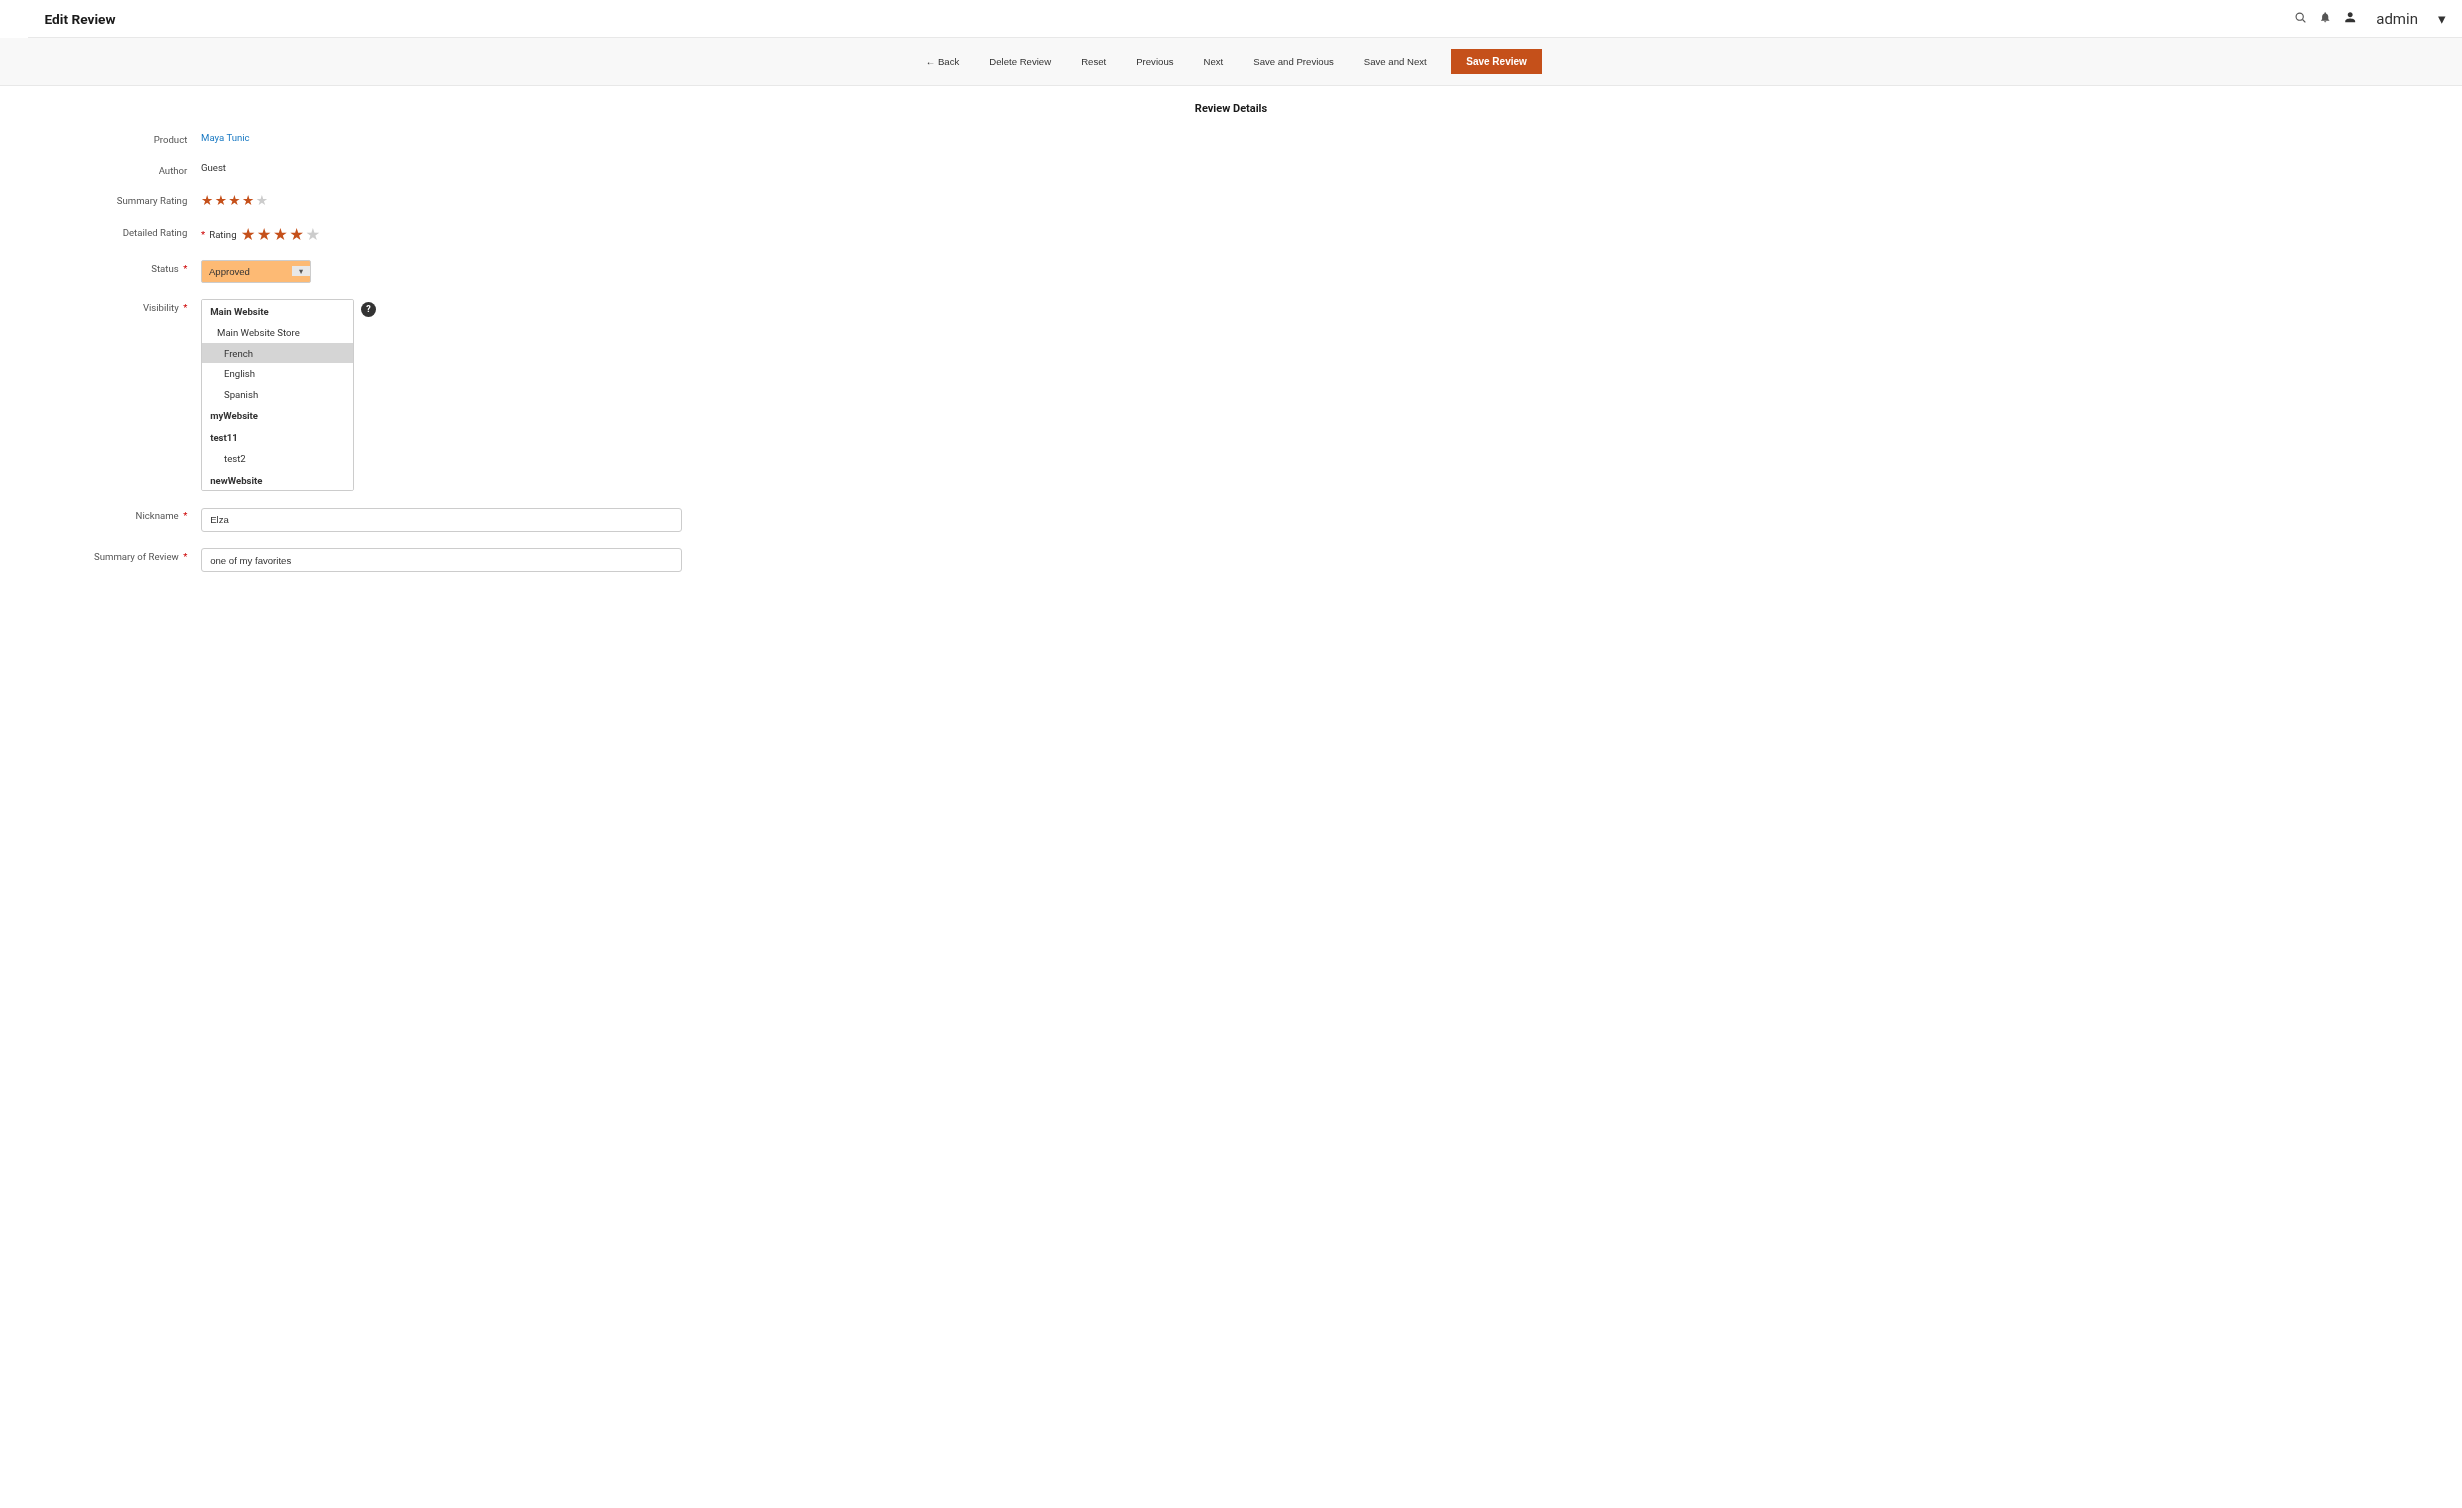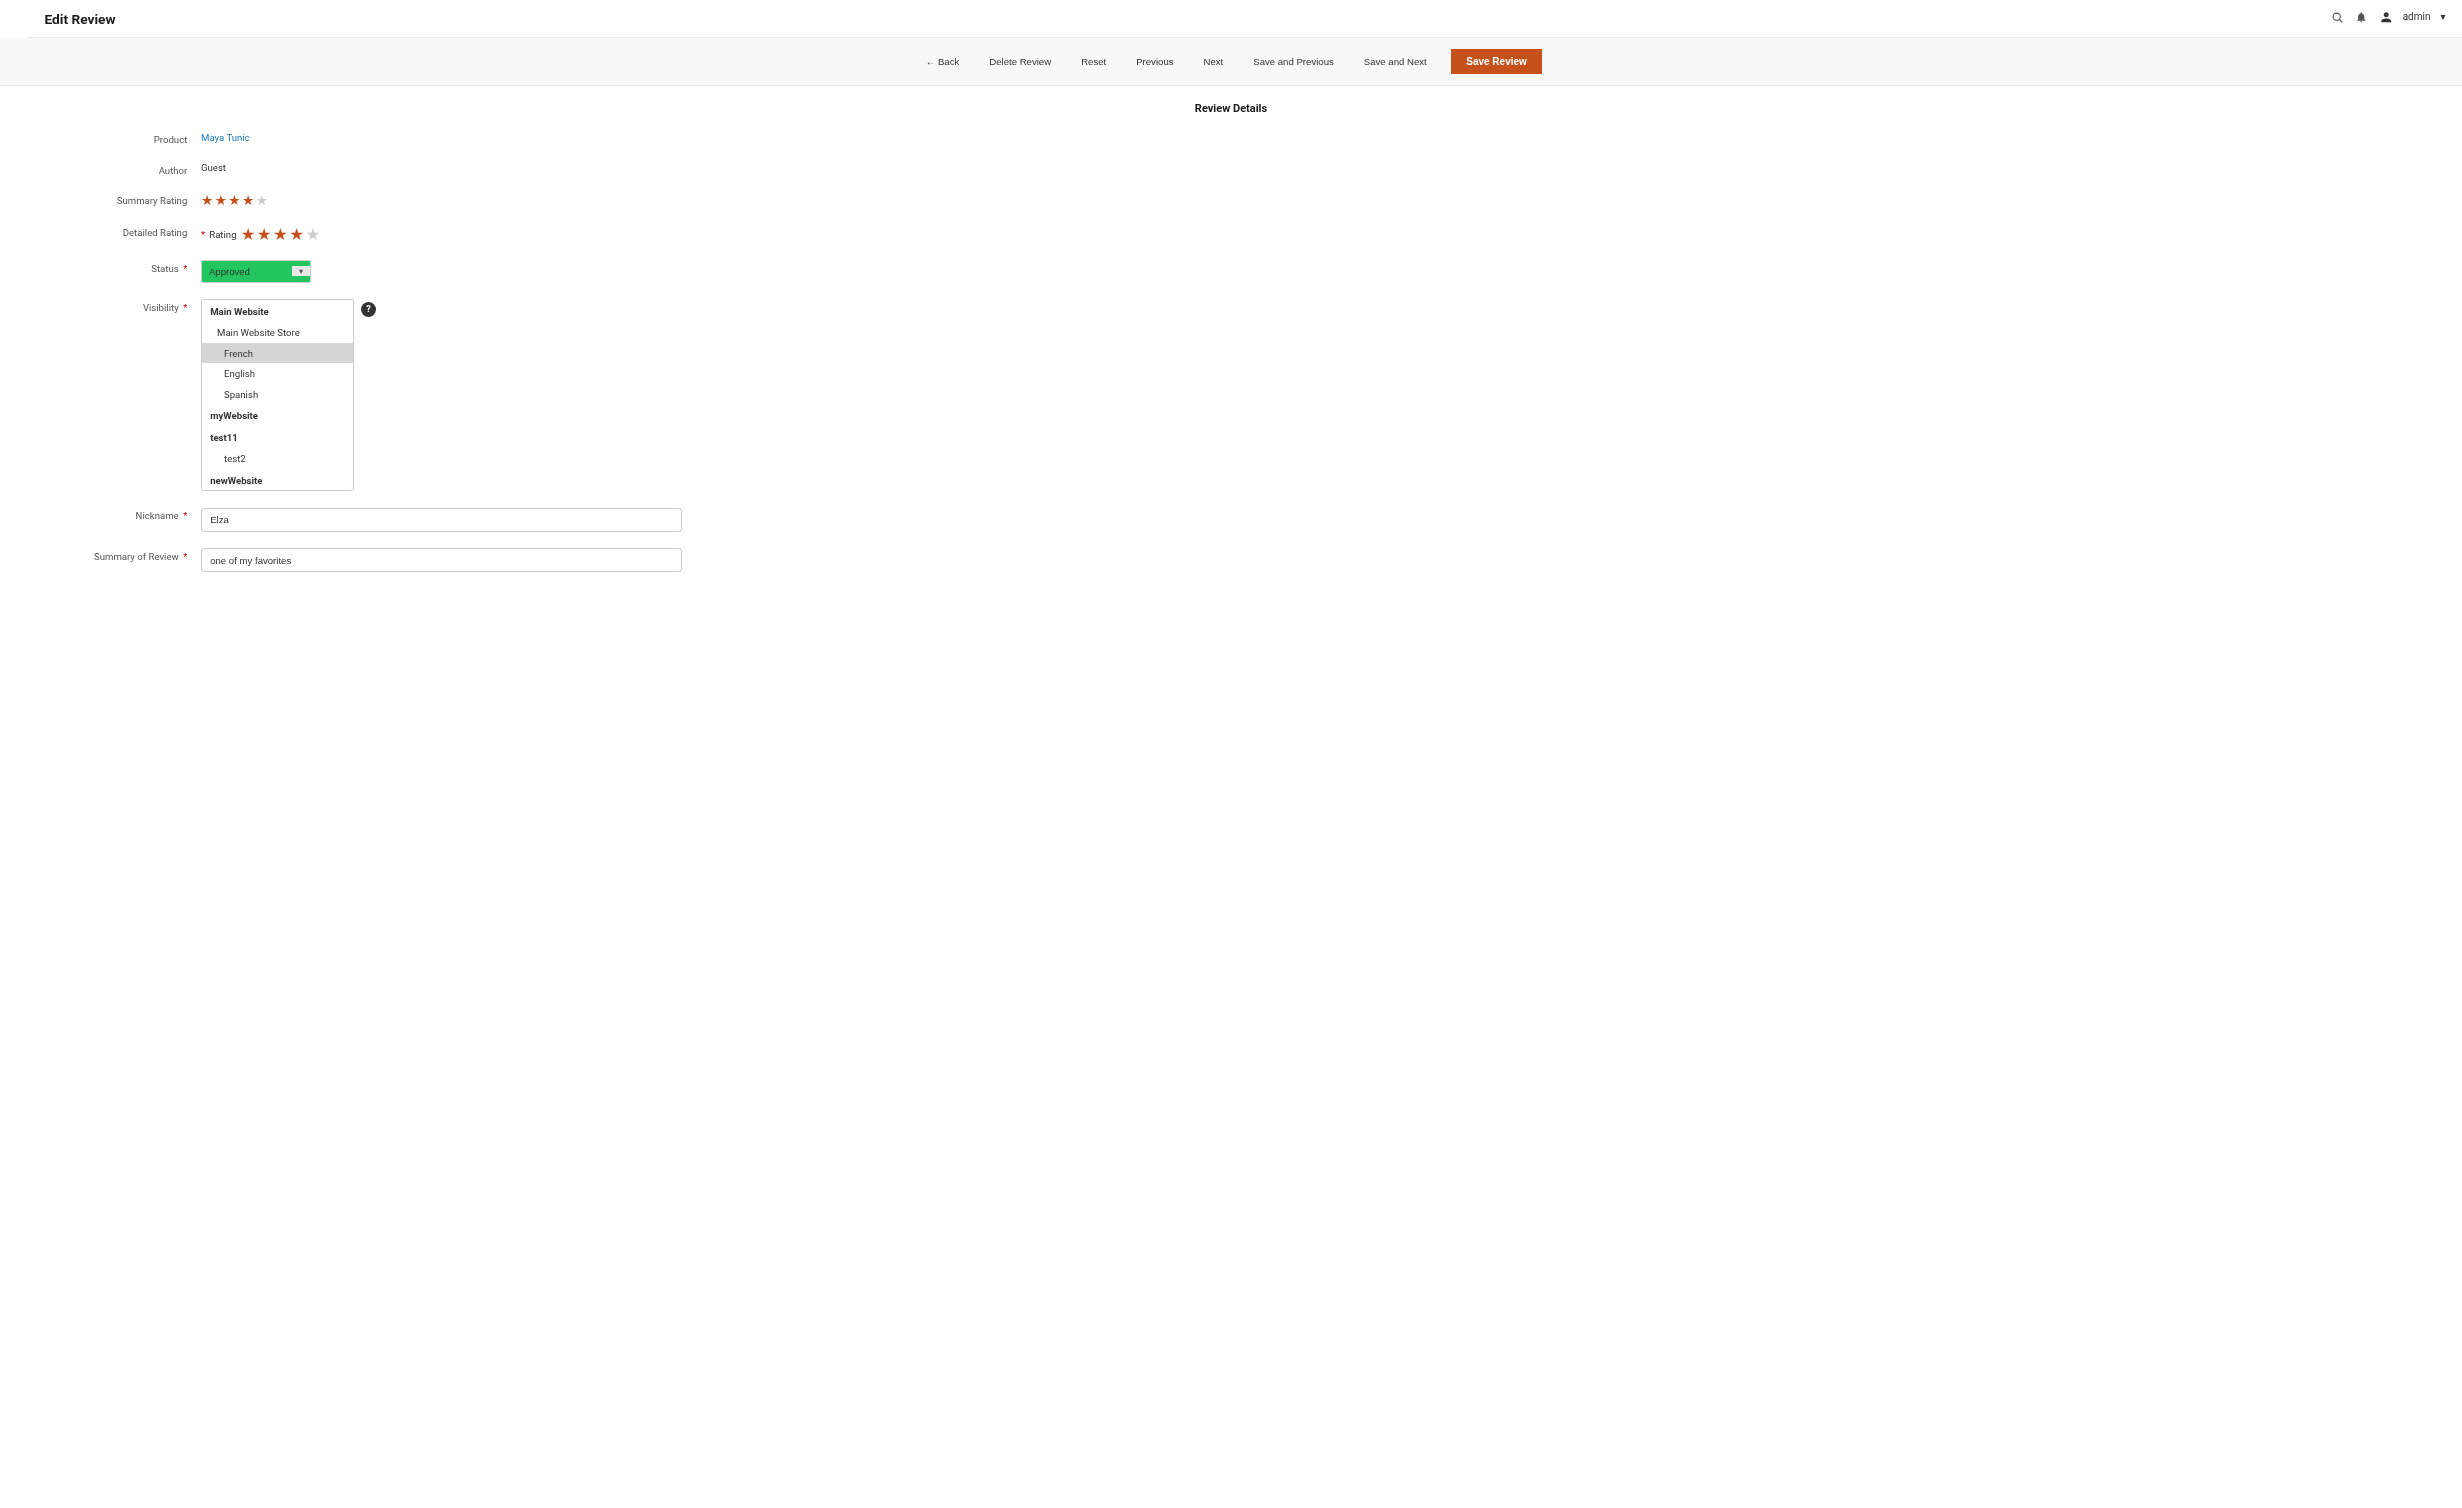--- a/index.html
+++ b/index.html
@@ -35,24 +35,24 @@
       gap: 12.4px;
     }
     .topbar-icon {
       cursor: pointer;
       color: #555;
       font-size: 12.4px;
     }
     .topbar-user {
       display: flex;
       align-items: flex-start;
-      gap: 10px;
-      cursor: pointer;
-      color: #333;
-      font-size: 10px;
+      gap: 20px;
+      cursor: pointer;
+      color: #333;
+      font-size: 15px;
     }
     
     .toolbar {
       display: flex;
       align-items: center;
       justify-content: center;
       padding: 11px 21px;
       background: #f8f8f8;
       border-bottom: 0.7px solid #e8e8e8;
       gap: 19px;
@@ -136,21 +136,21 @@
     }
     .star-large {
       font-size: 16.5px;
     }
     
     .status-select-wrapper {
       display: flex;
       align-items: center;
       border: 0.7px solid #ccc;
       border-radius: 2.1px;
-      background: #22c55e;
+      background: #fdba74;
       width: 110px;
       overflow: hidden;
     }
     .status-select {
       border: none;
       background: none;
       padding: 4.8px 6.9px;
       font-size: 9.6px;
       color: #333;
       flex: 1;

